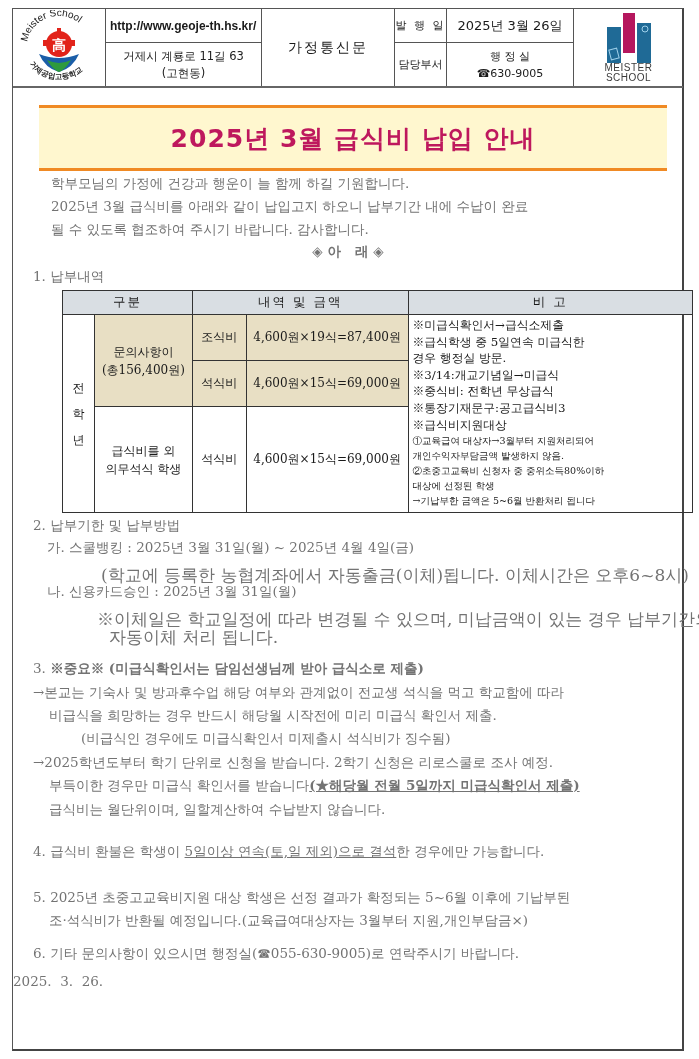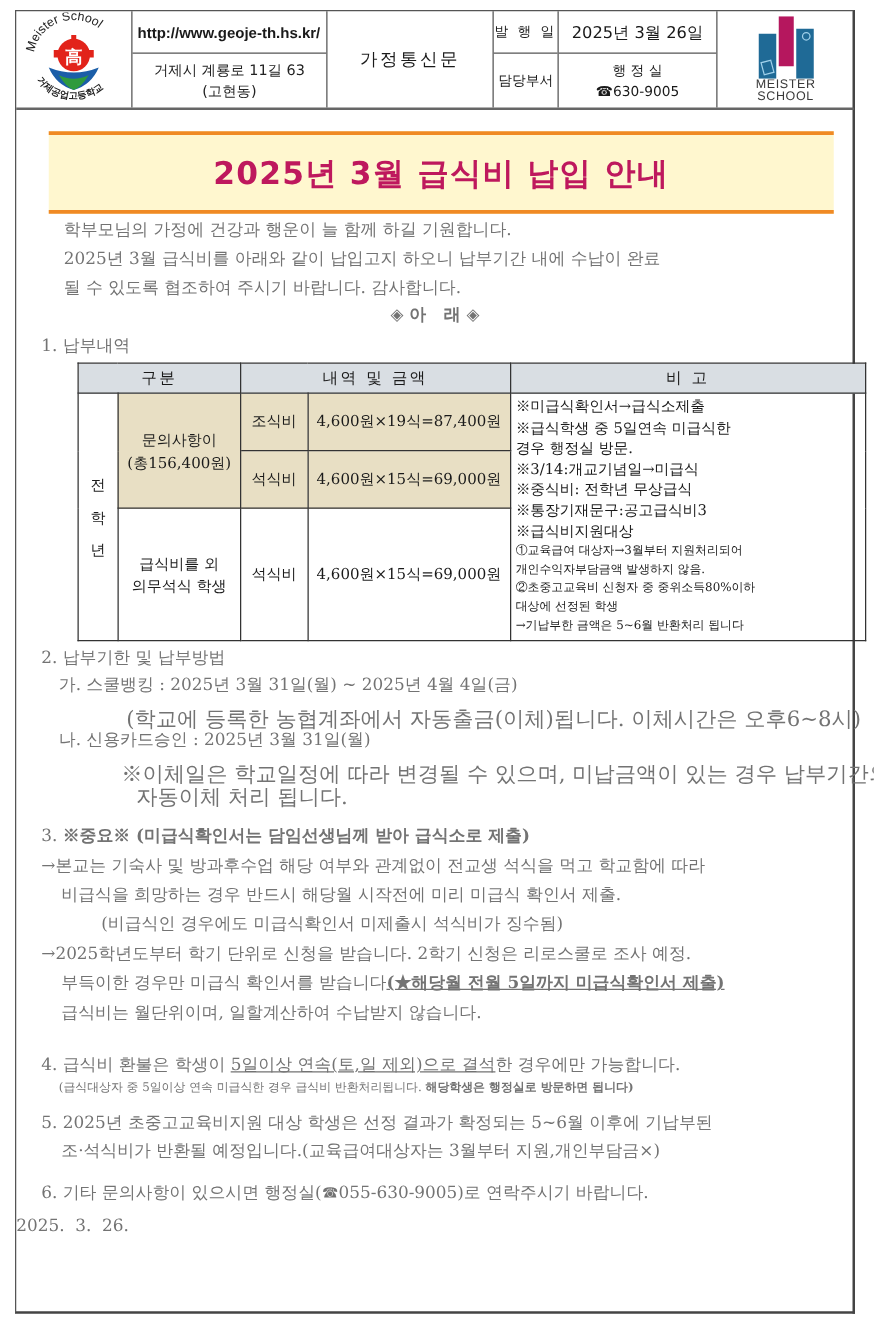--- a/index.html
+++ b/index.html
@@ -187,23 +187,20 @@
   <div class="txt" style="left:44px; top:721px;margin-left:24px;">(비급식인 경우에도 미급식확인서 미제출시 석식비가 징수됨)</div>
   <div class="txt" style="left:20px; top:745px;">→2025학년도부터 학기 단위로 신청을 받습니다. 2학기 신청은 리로스쿨로 조사 예정.</div>
   <div class="txt" style="left:36px; top:768px;">
     <span>부득이한 경우만 미급식 확인서를 받습니다</span><span class="b u">(★해당월 전월 5일까지 미급식확인서 제출)</span>
   </div>
   <div class="txt" style="left:36px; top:792px;">급식비는 월단위이며, 일할계산하여 수납받지 않습니다.</div>
 
   <div class="txt" style="left:20px; top:834px;">
     <span>4. 급식비 환불은 학생이 </span><span class="u">5일이상 연속(토,일 제외)으로 결석</span><span>한 경우에만 가능합니다.</span>
   </div>
-  <div class="txt xs" style="left:34px; top:855px;">
-    <span>(급식대상자 중 5일이상 연속 미급식한 경우 급식비 반환처리됩니다. </span><span class="b">해당학생은 행정실로 방문하면 됩니다)</span>
-  </div>
 
   <div class="txt" style="left:20px; top:880px;">5. 2025년 초중고교육비지원 대상 학생은 선정 결과가 확정되는 5~6월 이후에 기납부된</div>
   <div class="txt" style="left:36px; top:903px;">조·석식비가 반환될 예정입니다.(교육급여대상자는 3월부터 지원,개인부담금×)</div>
 
   <div class="txt" style="left:20px; top:936px;">6. 기타 문의사항이 있으시면 행정실(☎055-630-9005)로 연락주시기 바랍니다.</div>
 
   <div class="txt" style="left:0; width:670px; top:964px; white-space:pre;">2025.  3.  26.</div>
 
 </div>
 

